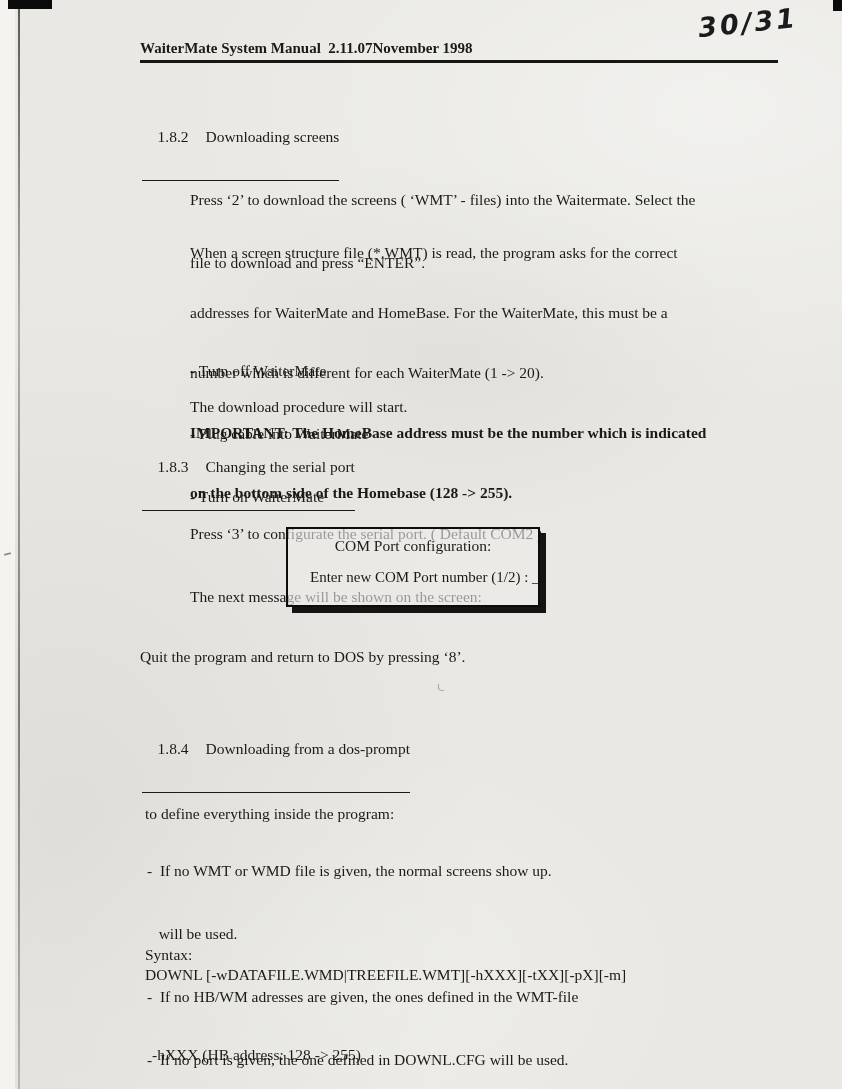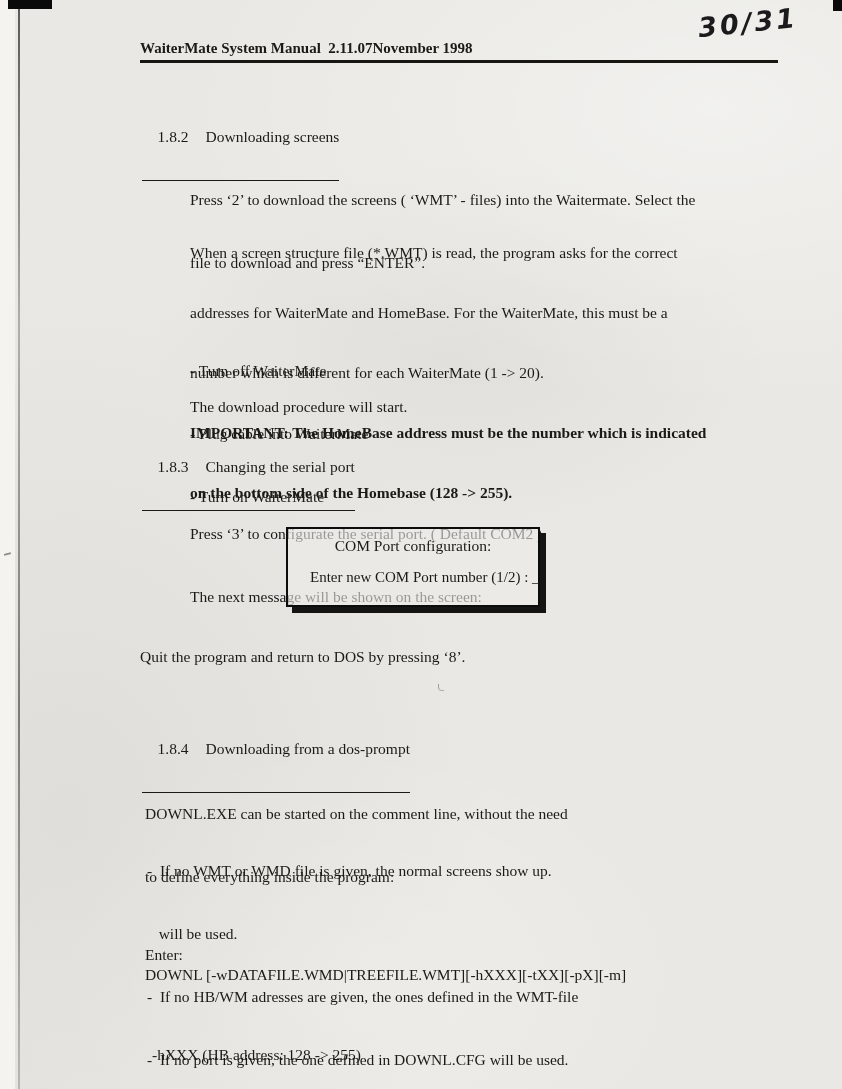--- a/index.html
+++ b/index.html
@@ -114,34 +114,33 @@
     <div class="dialog-prompt">Enter new COM Port number (1/2) : _</div>
   </div>
 
   <div class="txt" style="left:140px;top:646px;">Quit the program and return to DOS by pressing ‘8’.</div>
 
   <div class="sec-head" style="left:142px;top:722px;">
     <span class="num">1.8.4</span><span>Downloading from a dos-prompt</span>
   </div>
 
   <div class="txt" style="left:145px;top:761px;">
-    <div>DOWNL.EXE can be started on the comment line, without the need</div>
     <div>to define everything inside the program:</div>
   </div>
 
   <div class="txt" style="left:147px;top:818px;">
     <div>-  If no WMT or WMD file is given, the normal screens show up.</div>
     <div>   will be used.</div>
     <div>-  If no HB/WM adresses are given, the ones defined in the WMT-file</div>
     <div>-  If no port is given, the one defined in DOWNL.CFG will be used.</div>
     
     
   </div>
 
-  <div class="txt" style="left:145px;top:944px;">Enter:</div>
+  <div class="txt" style="left:145px;top:944px;">Syntax:</div>
   <div class="txt" style="left:145px;top:964px;">DOWNL [-wDATAFILE.WMD|TREEFILE.WMT][-hXXX][-tXX][-pX][-m]</div>
 
   <div class="txt" style="left:152px;top:1001px;line-height:21.5px;">
     <div>-hXXX (HB address: 128 -&gt; 255)</div>
     
     
   </div>
 
 </div>
 

